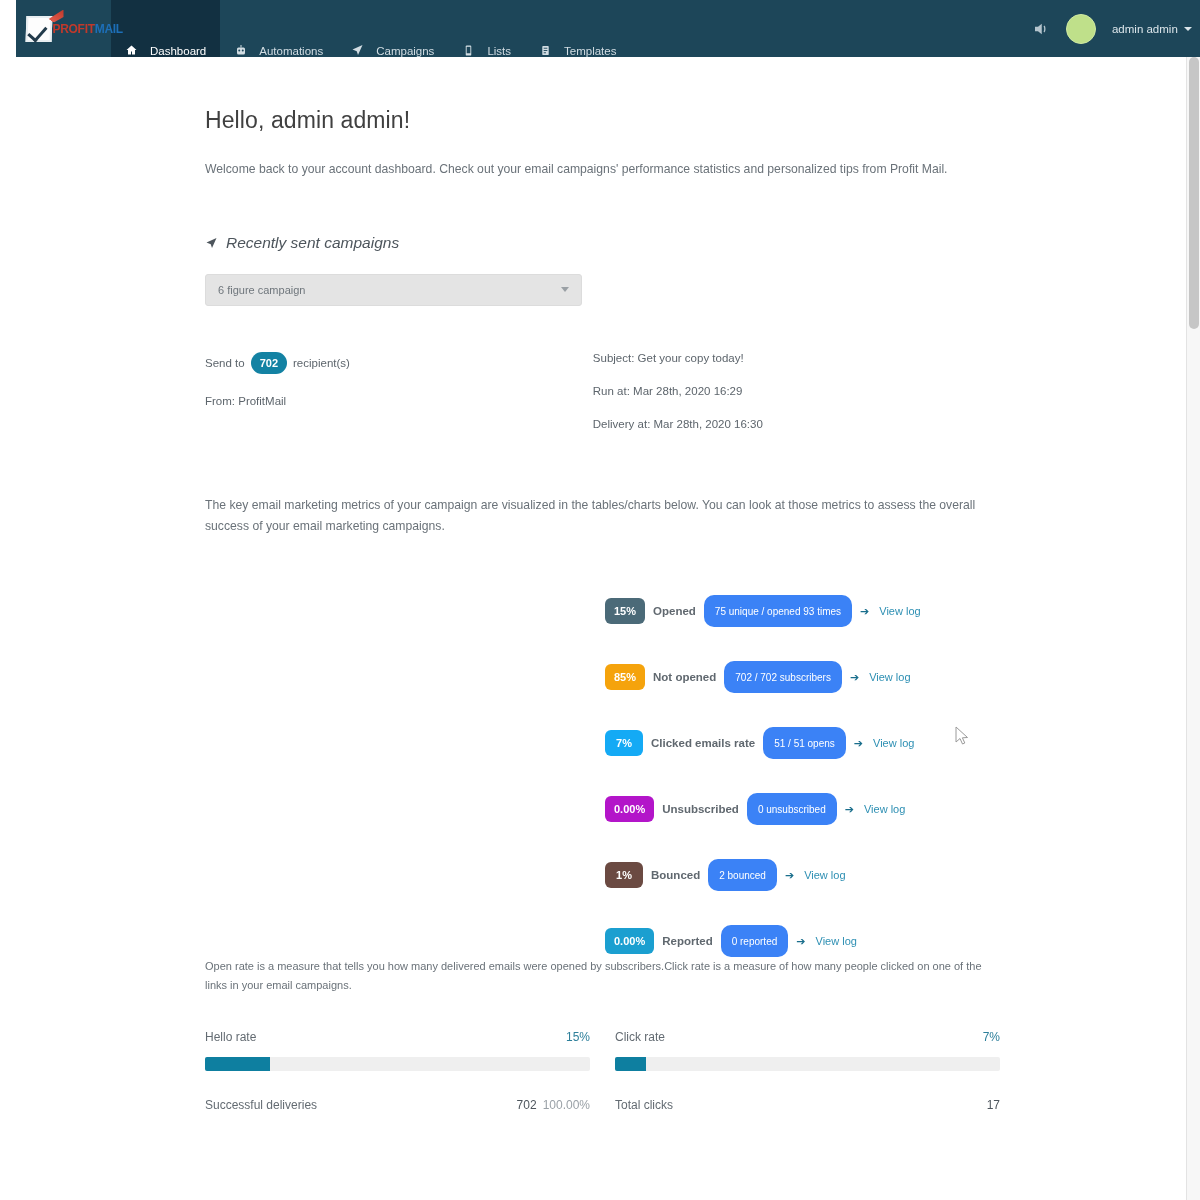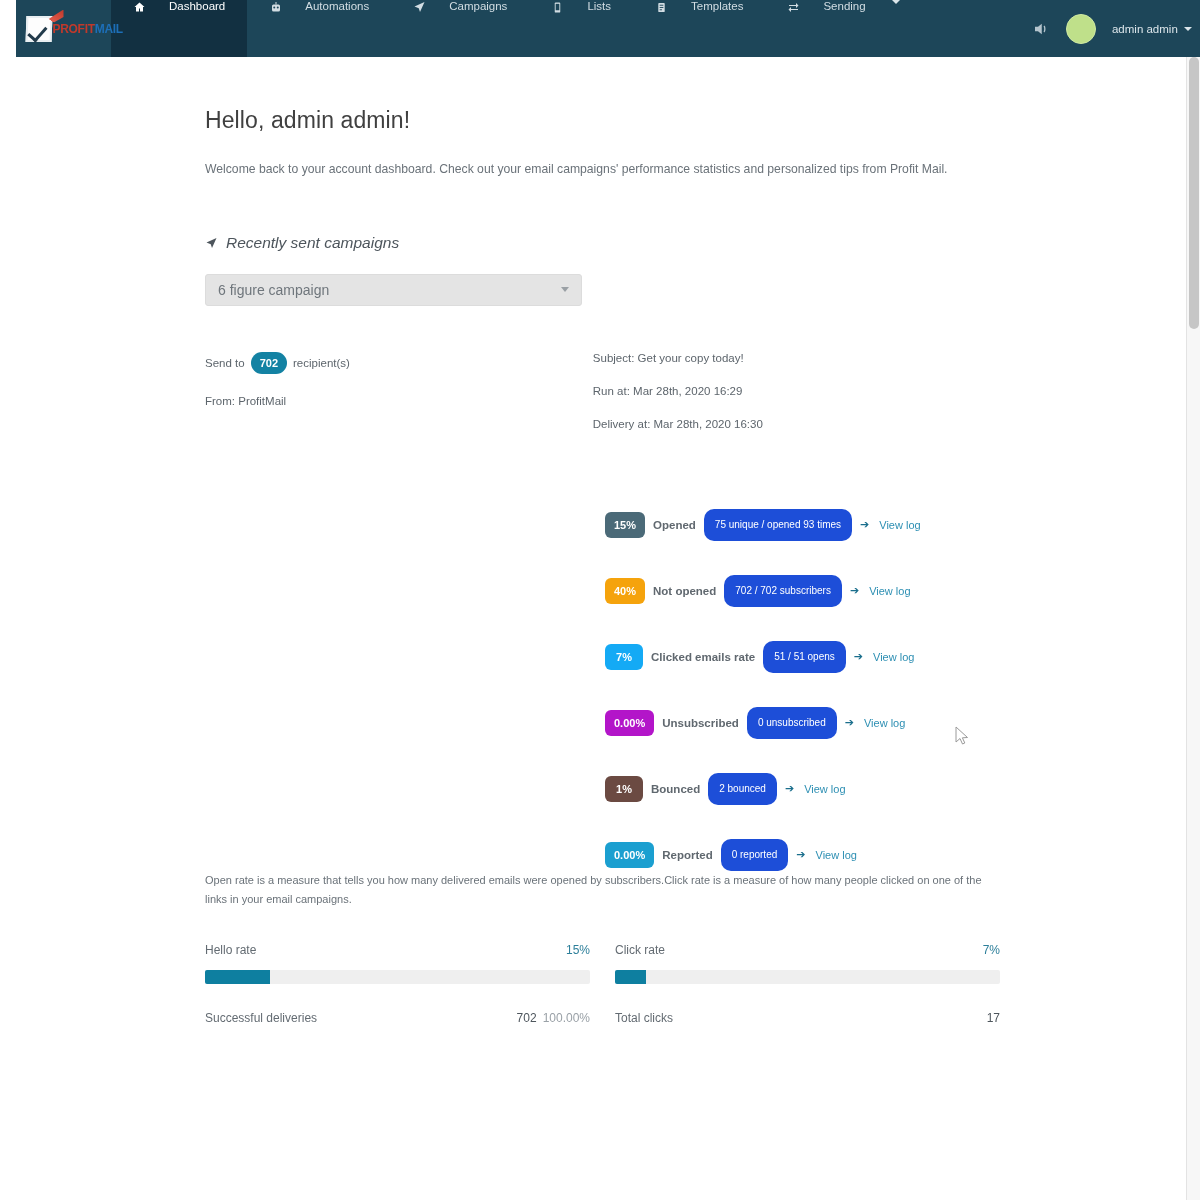--- a/index.html
+++ b/index.html
@@ -41,22 +41,22 @@
     position: absolute; left: 16px; top: -2px; width: 22px; height: 20px;
     background: linear-gradient(215deg, #c0392b 0%, #e05a4a 55%, rgba(224,90,74,0) 56%);
     clip-path: polygon(100% 0, 100% 38%, 0 100%, 18% 58%);
   }
   .brand-text { position: absolute; left: 27px; top: 10px; display: flex; align-items: baseline; }
   .brand-text .b-red  { font-size: 12px; font-weight: bold; color: #c0392b; letter-spacing: -.3px; }
   .brand-text .b-blue { font-size: 12px; font-weight: bold; color: #1d6fb8; letter-spacing: -.3px; }
 
   .nav-items { display: flex; align-items: stretch; }
   .nav-item {
-    display: flex; align-items: flex-start; gap: 23px;
-    padding: 0 22px;
+    display: flex; align-items: flex-end; gap: 12px;
+    padding: 0 14px;
     color: #d2dde3; font-size: 11.5px;
     cursor: pointer; white-space: nowrap;
   }
   .nav-item.active { background: #123041; color: #ffffff; }
   .nav-icon { display: inline-flex; align-items: center; justify-content: center; width: 13px; height: 14px; }
   .nav-icon svg { display: block; }
 
   .nav-right {
     margin-left: auto; display: flex; align-items: center; gap: 16px;
     padding-right: 20px;
@@ -95,21 +95,21 @@
   .section-head .sh-title {
     font-size: 15.5px; font-style: italic; color: #4d555c; font-weight: normal;
   }
 
   .campaign-select {
     width: 377px; height: 32px;
     background: #e4e4e4; border: 1px solid #dcdcdc; border-radius: 3px;
     display: flex; align-items: center; justify-content: space-between;
     padding: 0 12px; cursor: pointer;
   }
-  .campaign-select span { font-size: 14px; color: #6f767c; text-align: center; }
+  .campaign-select span { font-size: 11px; color: #6f767c; text-align: center; }
   .sel-caret {
     width: 0; height: 0;
     border-left: 4px solid transparent; border-right: 4px solid transparent;
     border-top: 5px solid #9aa0a5;
   }
 
   .camp-grid {
     display: flex; margin-top: 46px; font-size: 11.5px; color: #5d656c;
   }
   .camp-col-left { width: 400px; }
@@ -129,21 +129,21 @@
   .metric-row { display: flex; align-items: center; gap: 8px; }
   .metric-pct {
     display: inline-flex; align-items: center; justify-content: center;
     height: 26px; min-width: 38px; padding: 0 9px;
     border-radius: 6px; color: #fff; font-size: 11px; font-weight: bold;
   }
   .metric-label { font-size: 11.5px; color: #60686f; font-weight: bold; }
   .metric-sub {
     display: inline-flex; align-items: center;
     height: 21px; padding: 16px 11px;
-    background: #1d4ed8; color: #fff; border-radius: 10px; font-size: 10px;
+    background: #3b82f6; color: #fff; border-radius: 10px; font-size: 10px;
   }
   .metric-link { font-size: 11px; color: #2d8fb3; text-decoration: none; cursor: pointer; }
   .metric-arrow { color: #1a6e8c; font-size: 11px; margin-right: 2px; }
 
   
   .rates-para { font-size: 11px; color: #6a7279; line-height: 1.75; width: 790px; }
   .rate-cols { display: flex; gap: 25px; margin-top: 34px; }
   .rate-col { width: 385px; }
   .rate-head {
     display: flex; justify-content: space-between; align-items: baseline;
@@ -238,30 +238,20 @@
           <svg width="11" height="13" viewBox="0 0 24 24" fill="#d2dde3">
               <rect x="5" y="2" width="14" height="20" rx="2"></rect>
               <rect x="8" y="6" width="8" height="2" fill="#1d4659"></rect>
               <rect x="8" y="11" width="8" height="2" fill="#1d4659"></rect>
               <rect x="8" y="16" width="5" height="2" fill="#1d4659"></rect>
             </svg>
         </span>
         <span>Templates</span>
       </div>
 
-      <div class="nav-item">
-        <span class="nav-icon">
-          <svg width="13" height="12" viewBox="0 0 24 24" fill="#d2dde3">
-              <path d="M3 8h14V4l5 5-5 5V10H3z"></path>
-              <path d="M21 16H7v-4l-5 5 5 5v-4h14z"></path>
-            </svg>
-        </span>
-        <span>Sending</span>
-        <span class="caret-down"></span>
-      </div>
     </div>
 
     <div class="nav-right">
       <span class="sound-icon">
         <svg width="18" height="18" viewBox="0 0 24 24" fill="#cfdbe2">
             <path d="M4 9v6h4l5 4V5L8 9z"></path>
             <path d="M16 8c1.5 1.3 1.5 6.7 0 8" stroke="#cfdbe2" stroke-width="1.8" fill="none"></path>
           </svg>
       </span>
       <span class="avatar"></span>
@@ -302,33 +292,34 @@
           </div>
           <div class="camp-row">From: ProfitMail</div>
         </div>
         <div class="camp-col-right">
           <div class="camp-row">Subject: Get your copy today!</div>
           <div class="camp-row">Run at: Mar 28th, 2020 16:29</div>
           <div class="camp-row">Delivery at: Mar 28th, 2020 16:30</div>
         </div>
       </div>
 
+      <p class="stats-para">The key email marketing metrics of your campaign are visualized in the tables/charts below. You can look at those metrics to assess the overall success of your email marketing campaigns.</p>
 
       <div class="metrics">
 
         <div class="metric-row">
           <span class="metric-pct" style="background:#4b6a78">15%</span>
           <span class="metric-label">Opened</span>
           <span class="metric-sub">75 unique / opened 93 times</span>
           <span class="metric-arrow">➔</span>
           <a class="metric-link">View log</a>
         </div>
 
         <div class="metric-row">
-          <span class="metric-pct" style="background:#f5a30c">40%</span>
+          <span class="metric-pct" style="background:#f5a30c">85%</span>
           <span class="metric-label">Not opened</span>
           <span class="metric-sub">702 / 702 subscribers</span>
           <span class="metric-arrow">➔</span>
           <a class="metric-link">View log</a>
         </div>
 
         <div class="metric-row">
           <span class="metric-pct" style="background:#14aaf5">7%</span>
           <span class="metric-label">Clicked emails rate</span>
           <span class="metric-sub">51 / 51 opens</span>

